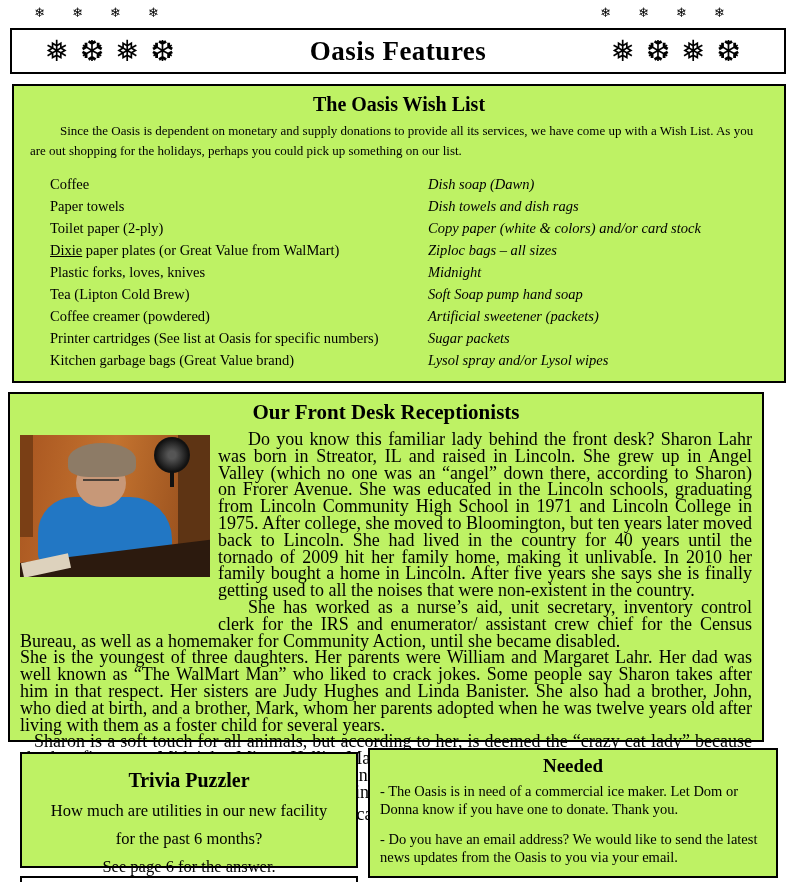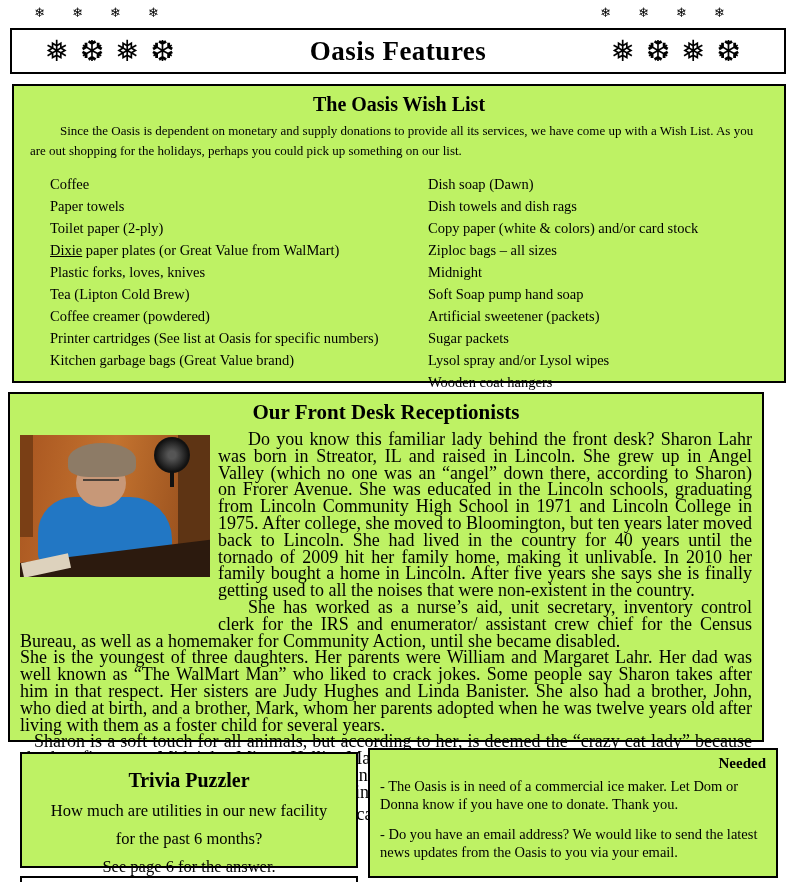--- a/index.html
+++ b/index.html
@@ -16,21 +16,21 @@
 
   .box{position:absolute;border:2px solid #000;box-sizing:border-box;background:#bef264;}
 
   
   .wishlist{top:84px;left:12px;width:774px;height:299px;padding:4px 14px;}
   .wishlist h2{text-align:center;font-size:20px;margin:3px 0 5px;}
   .intro{font-size:13px;line-height:20px;margin:0 2px;text-indent:30px;}
   .cols{display:flex;margin-top:15px;}
   .col-left{width:400px;}
   .col-left .wl-item{width:336px;padding-left:46px;text-indent:-46px;box-sizing:border-box;margin-left:22px;}
-  .col-right{width:340px;}
+  .col-right{width:340px;font-style:italic;}
   .wl-item{font-size:14.5px;line-height:17px;margin-bottom:5px;}
   .underline{text-decoration:underline;}
 
   
   .recept{top:392px;left:8px;width:756px;height:350px;padding:2px 8px;}
   .recept h2{text-align:center;font-size:21px;margin:4px 0 6px;}
   .recept p{font-size:18px;line-height:16.8px;text-align:justify;margin:0 2px;}
   .indent{text-indent:30px;}
   .indent-sm{text-indent:14px;}
   .p5{margin-top:5px !important;}
@@ -48,21 +48,21 @@
   .ph-hair{position:absolute;left:48px;top:8px;width:68px;height:34px;border-radius:50% 50% 30% 30%;background:#8d7b66;}
   .ph-glasses{position:absolute;left:63px;top:44px;width:36px;height:7px;border-top:2px solid #4a4038;}
   .ph-desk{position:absolute;left:-12px;bottom:-28px;width:224px;height:54px;background:#2c1a0e;transform:rotate(-7deg);}
   .ph-papers{position:absolute;left:2px;bottom:4px;width:48px;height:15px;background:#ddd2bd;transform:rotate(-12deg);}
 
   
   .trivia{top:752px;left:20px;width:338px;height:116px;text-align:center;padding-top:12px;}
   .trivia h2{font-size:20px;margin:3px 0 5px;}
   .trivia .line{font-size:16.5px;line-height:28px;}
   .needed{top:748px;left:368px;width:410px;height:130px;padding:2px 10px;}
-  .needed h2{text-align:right;font-size:15px;margin:3px 0 6px;}
+  .needed h2{text-align:center;font-size:19px;margin:3px 0 6px;}
   .needed p{font-size:14.5px;line-height:17.5px;margin:0 0 13px;}
   .next-box-edge{position:absolute;top:876px;left:20px;width:338px;height:6px;border:2px solid #000;border-bottom:none;box-sizing:border-box;background:#fff;}
 </style>
 </head>
 <body>
 
 <div class="page">
 
   <div class="header-band">
     <div class="snow-cluster">
@@ -94,21 +94,20 @@
       <div class="col-right">
         <div class="wl-item">Dish soap (Dawn)</div>
         <div class="wl-item">Dish towels and dish rags</div>
         <div class="wl-item">Copy paper (white &amp; colors) and/or card stock</div>
         <div class="wl-item">Ziploc bags – all sizes</div>
         <div class="wl-item">Midnight</div>
         <div class="wl-item">Soft Soap pump hand soap</div>
         <div class="wl-item">Artificial sweetener (packets)</div>
         <div class="wl-item">Sugar packets</div>
         <div class="wl-item">Lysol spray and/or Lysol wipes</div>
-        <div class="wl-item">Wooden coat hangers</div>
       </div>
     </div>
   </section>
 
   <section class="box recept">
     <h2>Our Front Desk Receptionists</h2>
     <div class="photo">
       <div class="ph-doorway"></div>
       <div class="ph-cabinet"></div>
       <div class="ph-fan"></div>

